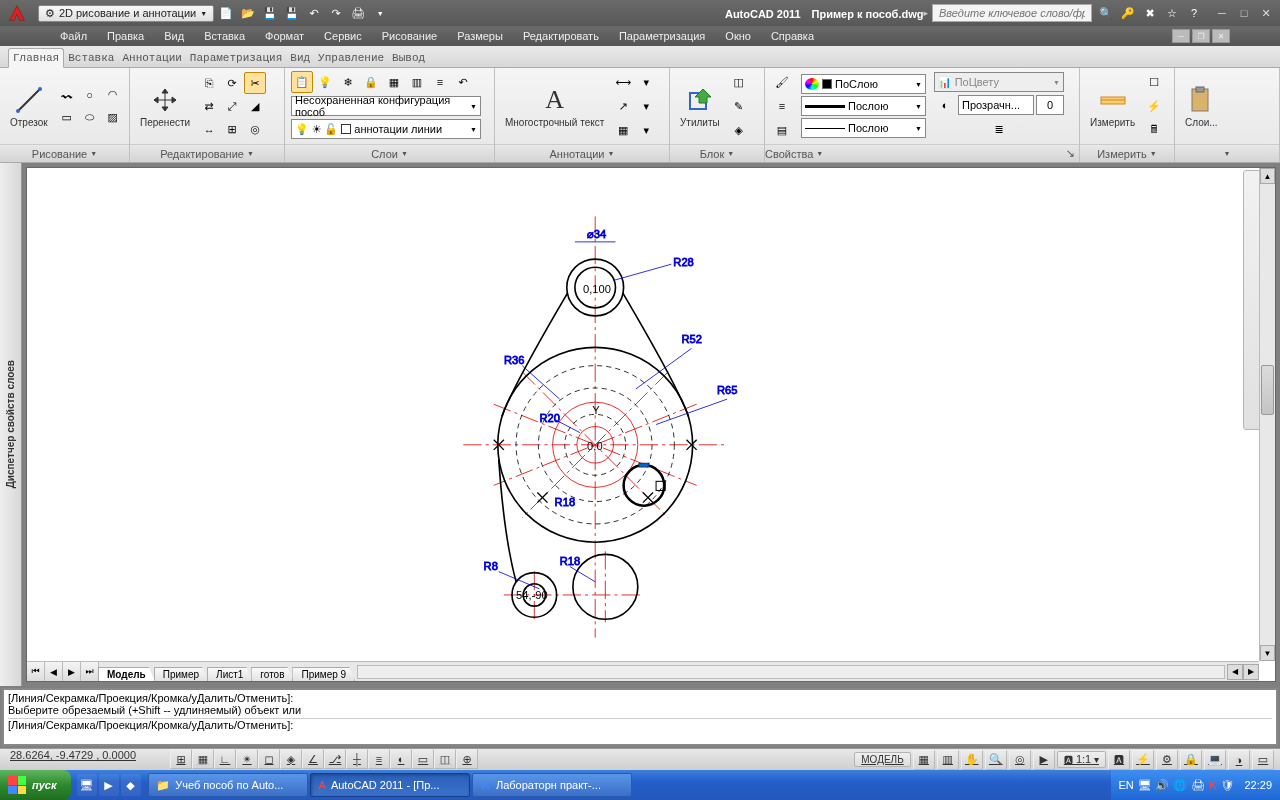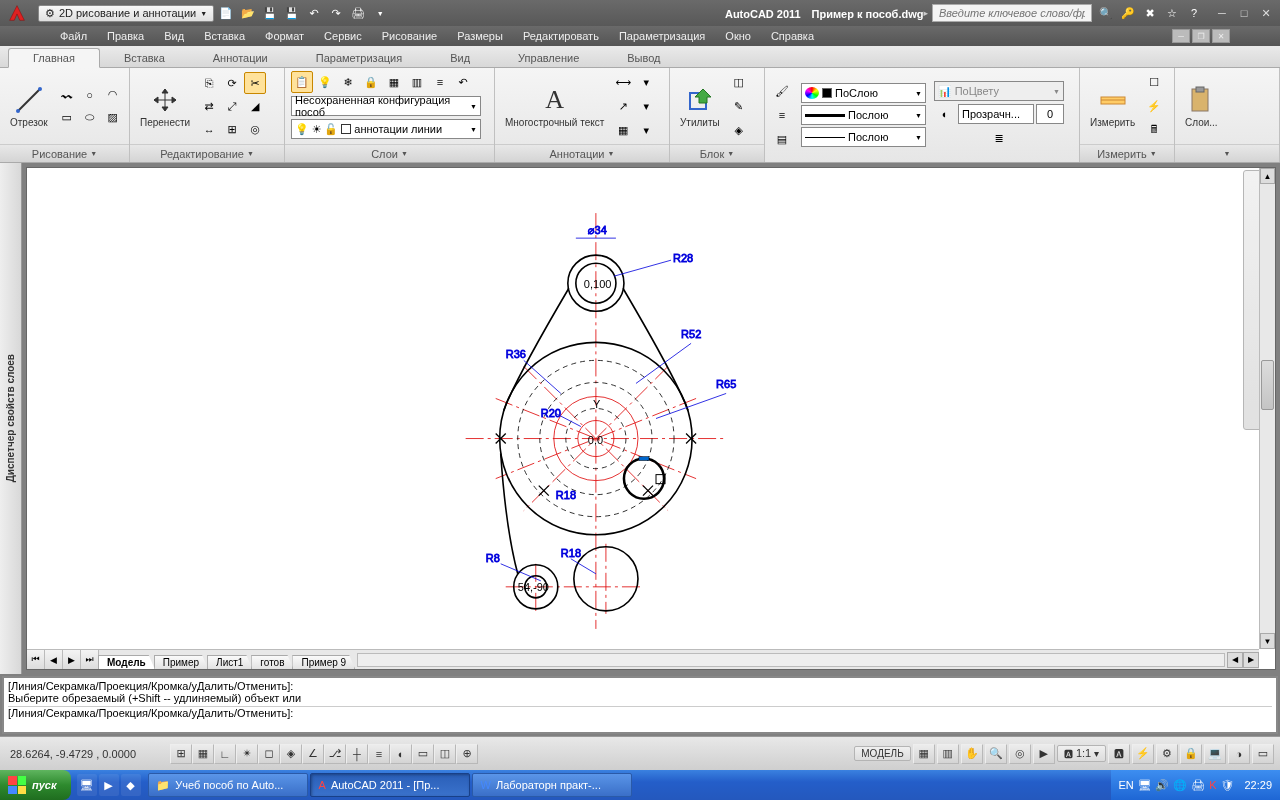--- a/index.html
+++ b/index.html
@@ -18,21 +18,21 @@
 .win-btn { width:20px;height:16px;display:flex;align-items:center;justify-content:center;color:#ddd;}
 
 
 .menubar { height: 20px; background: linear-gradient(#6a6a6a,#545454); display:flex; align-items:center; padding:0 50px 0 50px; gap:0; color:#eee;}
 .menubar span { padding: 2px 10px; cursor:default;}
 .doc-controls{margin-left:auto;display:flex;gap:2px;}
 .doc-controls div{width:18px;height:14px;border:1px solid #999;background:#bbb;font-size:8px;display:flex;align-items:center;justify-content:center;}
 
 
 .ribbon-tabs { height: 22px; background: linear-gradient(#eaeaea,#d8d8d8); display:flex; align-items:flex-end; padding-left:8px; border-bottom:1px solid #aaa;}
-.rtab { padding: 3px 24px; color:#555; cursor:default;}
+.rtab { padding: 3px 4px; color:#555; cursor:default;font-family:Liberation Mono, monospace;}
 .rtab.active { background:#f5f5f5; border:1px solid #aaa; border-bottom:1px solid #f5f5f5; border-radius:3px 3px 0 0; margin-bottom:-1px;}
 .ribbon-body { height: 95px; background: linear-gradient(#f5f5f5,#e6e6e6); display:flex; border-bottom:1px solid #aaa;}
 .panel { border-right:1px solid #c0c0c0; display:flex; flex-direction:column;}
 .panel-content { flex:1; display:flex; align-items:center; padding:3px 6px; gap:4px;}
 .panel-title { height:18px; background:linear-gradient(#e8e8e8,#d4d4d4); font-size:10px; color:#555; display:flex; align-items:center; justify-content:center; gap:3px; border-top:1px solid #ccc;}
 .panel-title .dd{font-size:7px;}
 .big-btn { display:flex; flex-direction:column; align-items:center; gap:2px; padding:2px 4px;}
 .big-btn .icon{width:30px;height:30px;display:flex;align-items:center;justify-content:center;}
 .big-btn .lbl{font-size:10px;color:#333;text-align:center;line-height:11px;}
 .tool-grid { display:grid; gap:1px;}
@@ -63,21 +63,21 @@
 .stab.active{background:#fff;font-weight:bold;z-index:1;}
 .scroll-h-area .track{flex:1;position:relative;height:14px;margin:0 2px;background:#eee;border:1px solid #bbb;}
 .scroll-h-area .arr{width:16px;height:16px;border:1px solid #aaa;background:#ddd;display:flex;align-items:center;justify-content:center;font-size:8px;}
 .tooltip{position:absolute;background:#30e0e0;border:1px solid #000;padding:1px 4px;font-size:10px;white-space:nowrap;}
 
 
 .cmdline{height:58px;background:#fff;border:2px solid #888;margin:2px;font-family:"Courier New",monospace;font-size:12px;padding:2px 4px;overflow:hidden;color:#000;}
 .cmdline .prompt{border-top:1px solid #ccc;margin-top:2px;}
 
 
-.statusbar{height:34px;background:linear-gradient(#e8e8e8,#cfcfcf);border-top:1px solid #999;display:flex;align-items:center;font-size:10px;color:#333;}
+.statusbar{height:22px;background:linear-gradient(#e8e8e8,#cfcfcf);border-top:1px solid #999;display:flex;font-size:10px;color:#333;text-decoration:underline;}
 .statusbar .coords{padding:0 10px;width:170px;}
 .sb-btns{display:flex;gap:0;}
 .sb-btn{width:22px;height:20px;border:1px solid #b8b8b8;border-top-color:#eee;border-left-color:#eee;background:linear-gradient(#ececec,#d4d4d4);display:flex;align-items:center;justify-content:center;}
 .sb-right{margin-left:auto;display:flex;align-items:center;gap:2px;padding-right:6px;}
 .sb-pill{padding:1px 6px;border:1px solid #b4b4b4;background:linear-gradient(#f0f0f0,#dcdcdc);border-radius:2px;font-size:10px;}
 
 
 .taskbar{height:30px;background:linear-gradient(#3a81e0,#245ec9 40%,#2458bd);display:flex;align-items:center;color:#fff;}
 .start-btn{height:100%;padding:0 14px 0 8px;background:linear-gradient(#5fb55f,#2e8a2e 50%,#1f6d1f);display:flex;align-items:center;gap:6px;font-weight:bold;font-style:italic;border-radius:0 8px 8px 0;}
 .start-btn .flag{width:18px;height:18px;display:grid;grid-template-columns:1fr 1fr;grid-template-rows:1fr 1fr;gap:1px;}
@@ -339,20 +339,25 @@
           <div class="prop-combo" style="flex:1">
               <span>Прозрачн...</span>
             </div>
           <div class="prop-combo" style="width:28px;justify-content:center">
               <span>0</span>
             </div>
         </div>
         <div class="sbtn" style="width:auto;padding:0 4px">≣</div>
       </div>
     </div>
+    <div class="panel-title">
+        <span>Свойства</span>
+        <span class="dd">▼</span>
+        <span style="margin-left:auto;padding-right:4px">↘</span>
+      </div>
   </div>
 
   <div class="panel" style="width:95px">
     <div class="panel-content">
       <div class="big-btn">
         <div class="icon">
             <svg viewBox="0 0 30 30">
               <rect x="3" y="12" width="24" height="7" fill="#fc6" stroke="#c83"></rect>
               <line x1="3" y1="15" x2="27" y2="15" stroke="#c83"></line>
             </svg>

